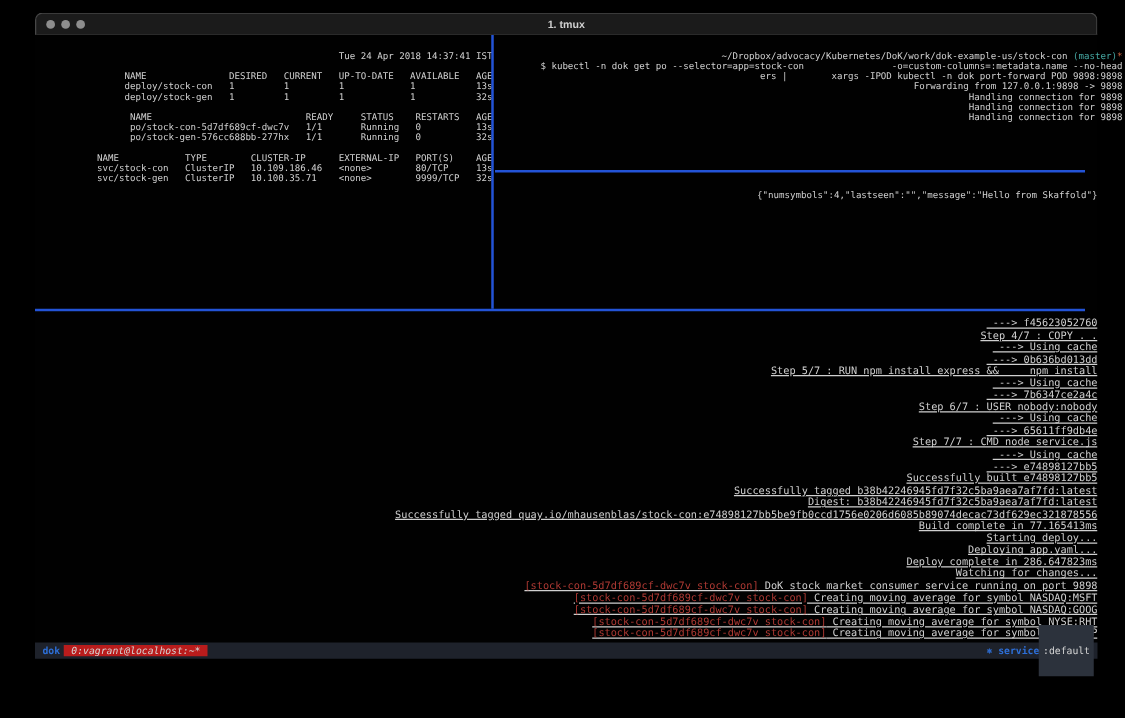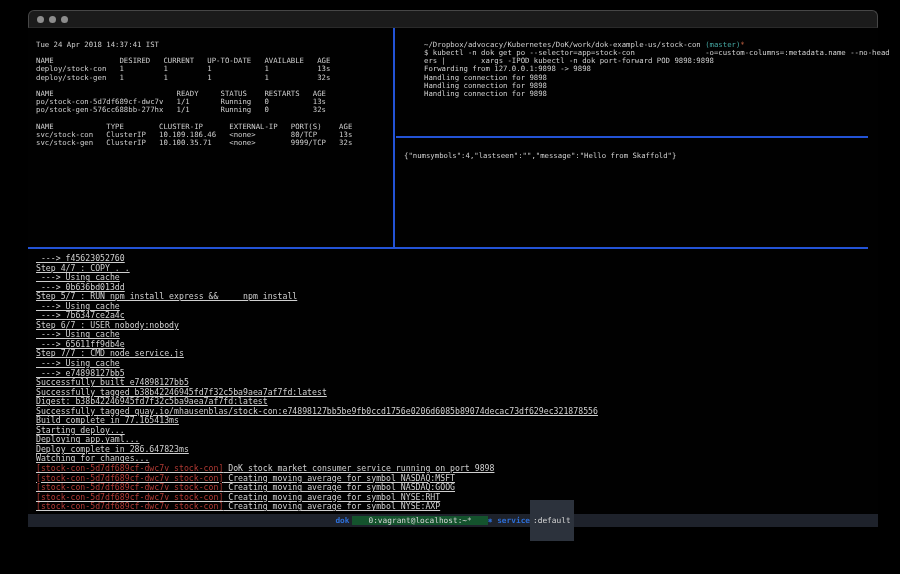--- a/index.html
+++ b/index.html
@@ -11,58 +11,59 @@
   .titlebar { position:absolute; left:0; top:0; right:0; height:18px;
     background:#1b1b1b; border:1px solid #474747; border-bottom-color:#2a2a2a;
     border-radius:6px 6px 0 0; display:flex; align-items:center; }
   .lights { display:flex; gap:5px; margin-left:8px; z-index:2; }
   .light { width:7px; height:7px; border-radius:50%; background:#8d8d8d; border:none; padding:0; }
   .wtitle { position:absolute; left:0; right:0; text-align:center; color:#cfcfcf;
     font-size:8.5px; font-weight:bold; font-family:"Liberation Sans", sans-serif; }
 
   .term { position:absolute; left:0; top:18px; right:0; height:486px; background:#010101; }
 
-  .pane { position:absolute; overflow:hidden; white-space:pre; color:var(--text); }
+  .pane { position:absolute; overflow:hidden; white-space:pre; color:var(--text);text-align:right; }
   .tline { white-space:pre; }
 
   .pane-topleft  { left:0;   top:0;    width:366px; height:219px; font-size:7.3px; line-height:8.15px; padding:13px 0 0 8px; }
   .pane-topright { left:388px; top:0;  width:482px; height:132px; font-size:7.3px; line-height:8.15px; padding:13px 0 0 8px; }
   .pane-midright { left:368px; top:110px; width:482px; height:109px; font-size:7.3px; line-height:8.3px; padding:6px 0 0 8px; }
   .pane-bottom   { left:0;   top:221px; width:850px; height:265px; font-size:8.2px; line-height:9.55px; padding:5px 0 0 8px;text-decoration:underline; }
 
   .vdiv  { position:absolute; background:var(--accent_divider); }
   .vdiv1 { left:365px; top:0; width:2px; height:219px; }
   .hdiv  { position:absolute; background:var(--accent_divider); height:2px; }
   .hdiv1 { left:368px; top:108px; width:472px; }
   .hdiv2 { left:0; top:219px; width:840px; }
 
   .fg-red    { color:var(--log_red); }
   .fg-teal   { color:var(--branch_teal); }
   .fg-orange { color:var(--warn_orange); }
 
   .statusbar { position:absolute; left:0; top:504px; width:850px; height:13px;
-    background:#1e222b; display:flex; align-items:center; justify-content:center;
+    background:#1e222b; display:flex; align-items:center; justify-content:space-between;
     font-size:7.8px; padding:0 3px; color:#d6d6d6; }
   .sb-left, .sb-right { display:flex; align-items:center; white-space:pre; }
   .sb-session { color:var(--session_blue); font-weight:bold; padding:0 3px; }
-  .sb-window  { background:#14532d; padding:0 16px; }
+  .sb-window  { background:#b91c1c; padding:0 6px;font-style:italic; }
   .sb-kube    { color:var(--session_blue); font-weight:bold; }
   .sb-ns      { background:#2c323c; padding:16px 3px; }
 </style>
 </head>
 <body>
 
 <div class="window">
 
   <div class="titlebar">
     <div class="lights">
       <button class="light"></button>
       <button class="light"></button>
       <button class="light"></button>
     </div>
+    <div class="wtitle">1. tmux</div>
   </div>
 
   <div class="term">
     <div class="pane pane-topleft"><div class="tline">Tue 24 Apr 2018 14:37:41 IST</div><div class="tline"> </div><div class="tline">NAME               DESIRED   CURRENT   UP-TO-DATE   AVAILABLE   AGE</div><div class="tline">deploy/stock-con   1         1         1            1           13s</div><div class="tline">deploy/stock-gen   1         1         1            1           32s</div><div class="tline"> </div><div class="tline">NAME                            READY     STATUS    RESTARTS   AGE</div><div class="tline">po/stock-con-5d7df689cf-dwc7v   1/1       Running   0          13s</div><div class="tline">po/stock-gen-576cc688bb-277hx   1/1       Running   0          32s</div><div class="tline"> </div><div class="tline">NAME            TYPE        CLUSTER-IP      EXTERNAL-IP   PORT(S)    AGE</div><div class="tline">svc/stock-con   ClusterIP   10.109.186.46   &lt;none&gt;        80/TCP     13s</div><div class="tline">svc/stock-gen   ClusterIP   10.100.35.71    &lt;none&gt;        9999/TCP   32s</div></div>
 
     <div class="vdiv vdiv1"></div>
 
     <div class="pane pane-topright"><div class="tline"><span>~/Dropbox/advocacy/Kubernetes/DoK/work/dok-example-us/stock-con </span><span class="fg-teal">(master)</span><span class="fg-orange">*</span></div><div class="tline">$ kubectl -n dok get po --selector=app=stock-con                -o=custom-columns=:metadata.name --no-head</div><div class="tline">ers |        xargs -IPOD kubectl -n dok port-forward POD 9898:9898</div><div class="tline">Forwarding from 127.0.0.1:9898 -&gt; 9898</div><div class="tline">Handling connection for 9898</div><div class="tline">Handling connection for 9898</div><div class="tline">Handling connection for 9898</div></div>
 
     <div class="hdiv hdiv1"></div>

